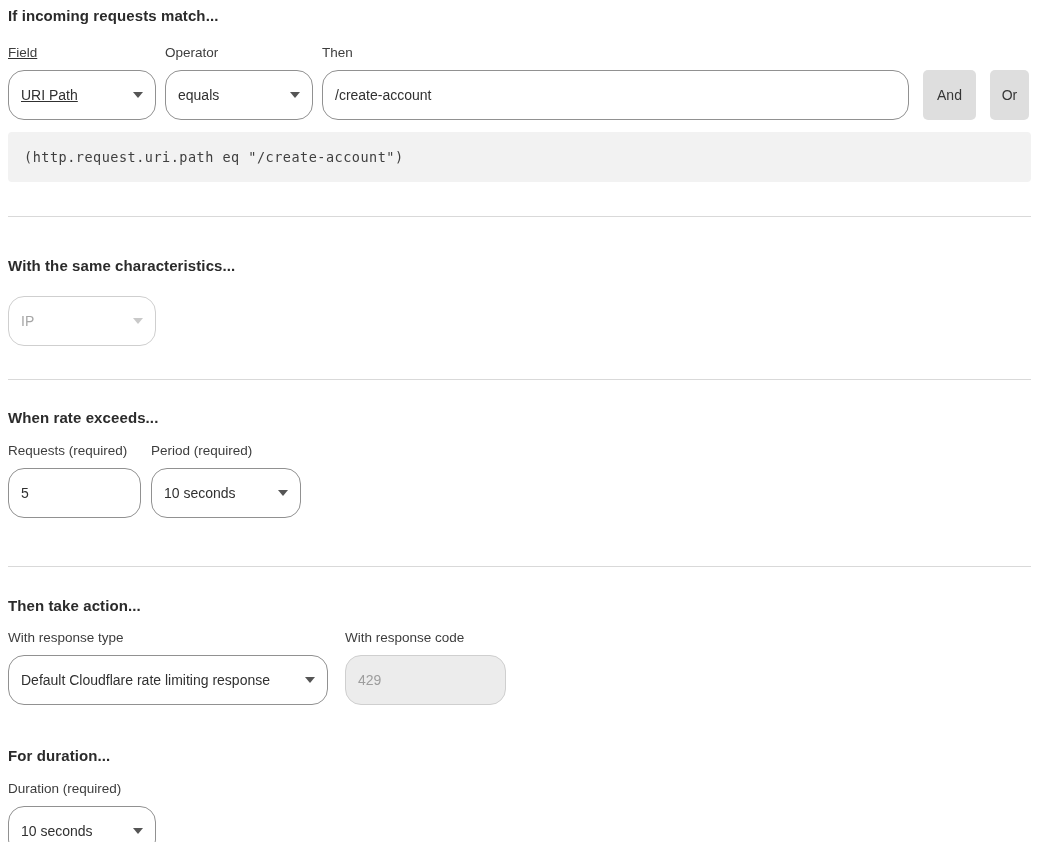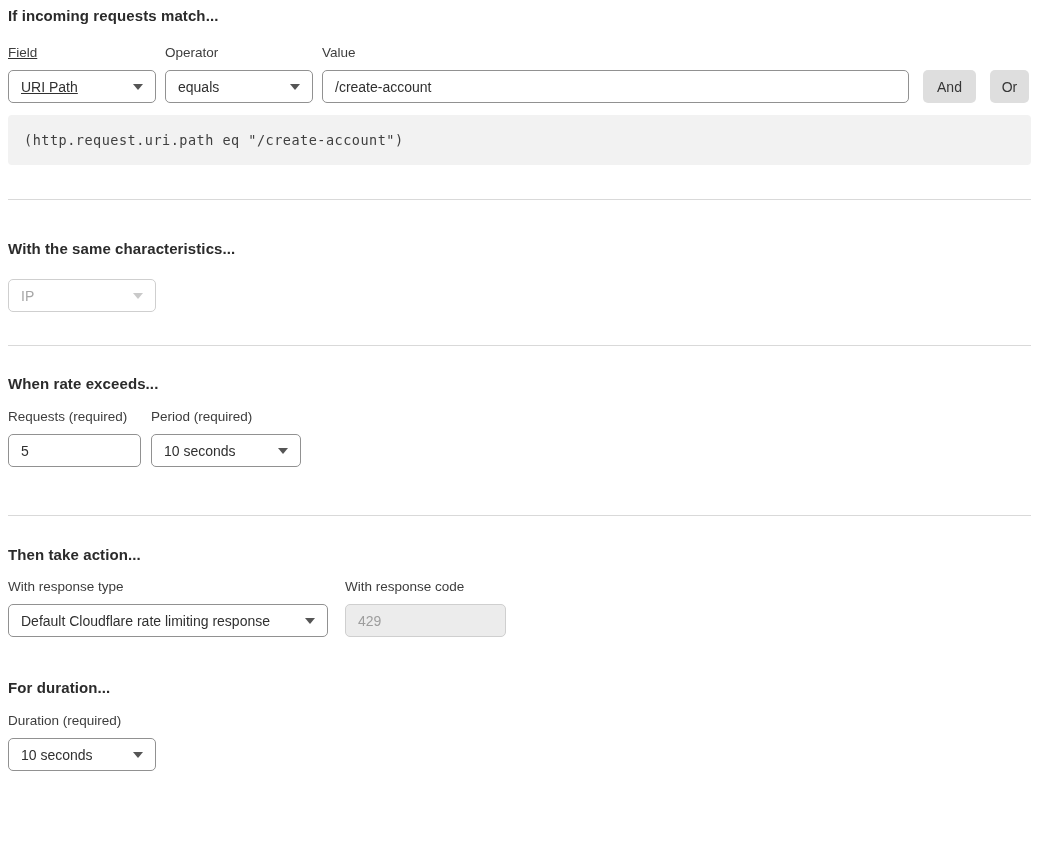--- a/index.html
+++ b/index.html
@@ -18,23 +18,23 @@
   .ctl-label {
     display:block;
     font-size:13.5px;
     color:#3d3d3d;
     line-height:18px;
     margin-bottom:8px;
     white-space:nowrap;
   }
   .row { display:flex; align-items:flex-start; }
   .select, .text-input {
-    height:33px;
+    height:50px;
     border:1px solid #919191;
-    border-radius:5px;
+    border-radius:16px;
     background:#ffffff;
     font-size:14px;
     color:#303030;
     padding:11px 12px;
   }
   .select {
     display:flex;
     align-items:center;
     justify-content:space-between;
     cursor:pointer;
@@ -48,21 +48,21 @@
     margin-left:10px;
     flex:0 0 auto;
   }
   .select.disabled { border-color:#cfcfcf; cursor:default; }
   .select.disabled .select-value { color:#a6a6a6; }
   .select.disabled .caret { border-top-color:#c9c9c9; }
   .text-input { font-family:"Liberation Sans","DejaVu Sans",sans-serif; outline:none; width:100%; }
   .text-input:disabled { background:#ececec; border-color:#cfcfcf; color:#9d9d9d; }
   .hint { font-size:13px; color:#545454; margin-top:12px; }
   .pill-btn {
-    height:33px;
+    height:50px;
     border:none;
     border-radius:5px;
     background:#dedede;
     color:#363636;
     font-size:14px;
     font-family:"Liberation Sans","DejaVu Sans",sans-serif;
     cursor:pointer;
   }
   .divider { border:none; border-top:1px solid #d9d9d9; height:0; }
 
@@ -137,21 +137,21 @@
 
     <div class="col-operator">
       <label class="ctl-label">Operator</label>
       <div class="select">
         <span class="select-value">equals</span>
         <span class="caret"></span>
       </div>
     </div>
 
     <div class="col-value">
-      <label class="ctl-label">Value</label>
+      <label class="ctl-label">Then</label>
       <input type="text" class="text-input" value="/create-account" style="">
     </div>
 
     <div class="col-logic">
       <button class="pill-btn" id="and-button">And</button>
       <button class="pill-btn" id="or-button">Or</button>
     </div>
   </div>
 
   <div id="expression-box">

